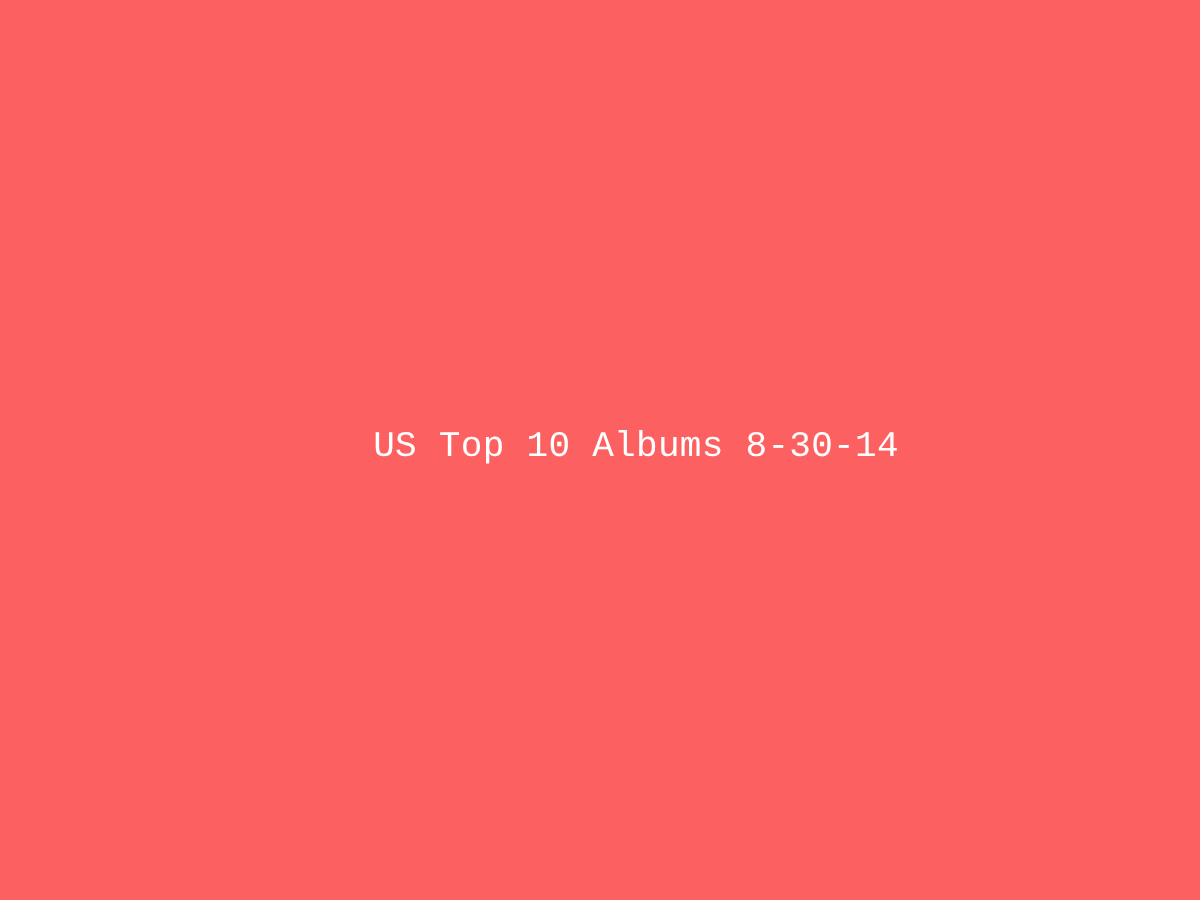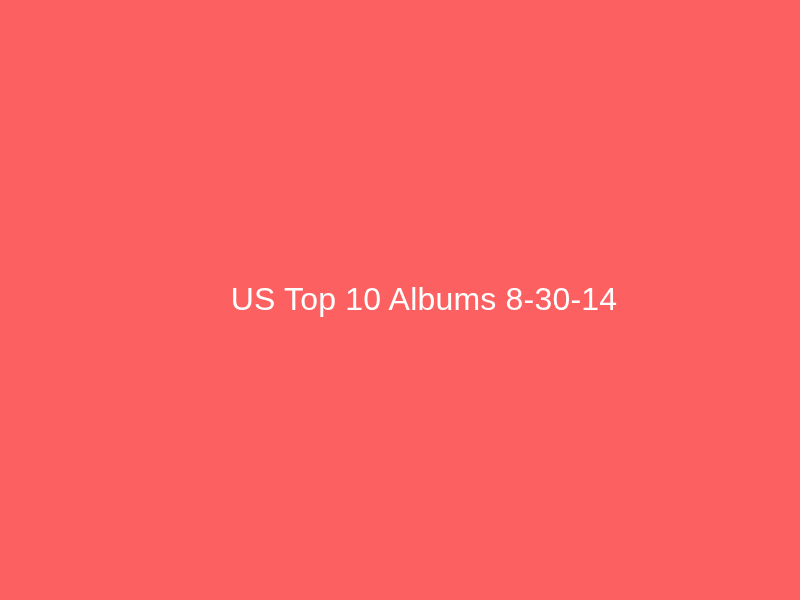--- a/index.html
+++ b/index.html
@@ -24,22 +24,22 @@
     background-color: #fc6060;
     display: flex;
     align-items: center;
     justify-content: center;
     text-align: center;
   }
 
   #title-text {
     display: block;
     color: #ffffff;
-    font-family: Liberation Sans, sans-serif;
-    font-size: 32px;
+    font-family: Liberation Mono, monospace;
+    font-size: 24px;
     font-weight: 400;
     line-height: 1.2;
     letter-spacing: 0.2px;
     white-space: nowrap;
     -webkit-font-smoothing: antialiased;
     text-rendering: optimizeLegibility;
     
     transform: translateY(-1px);
     margin-left: 48px;
   }

